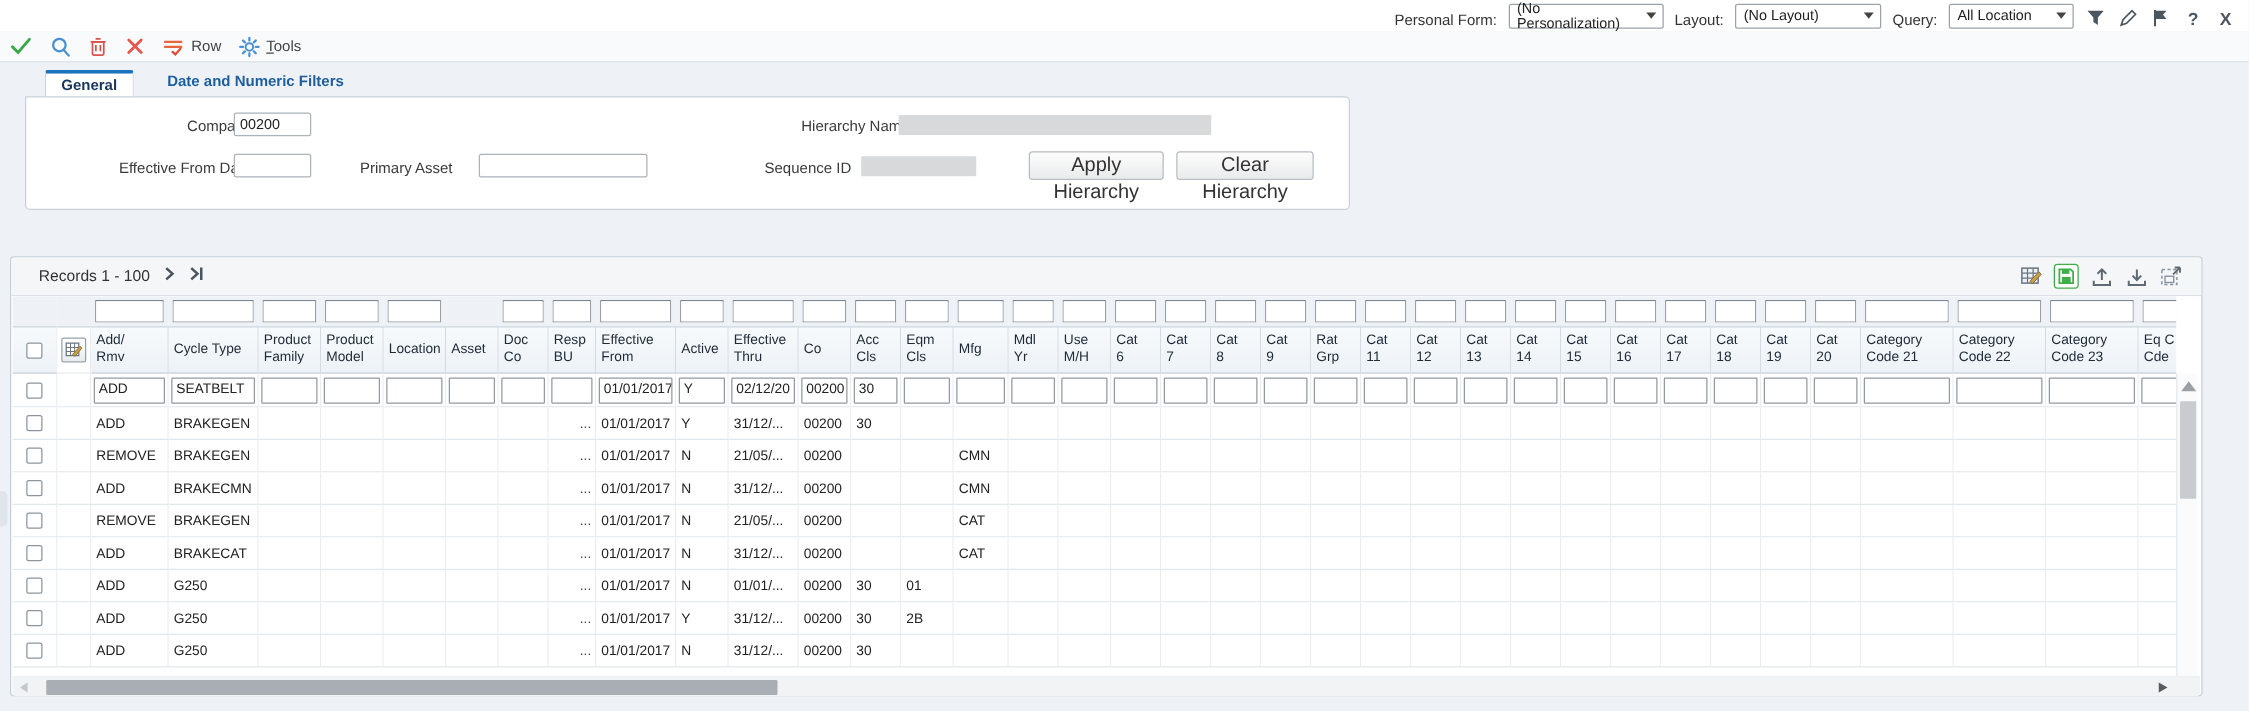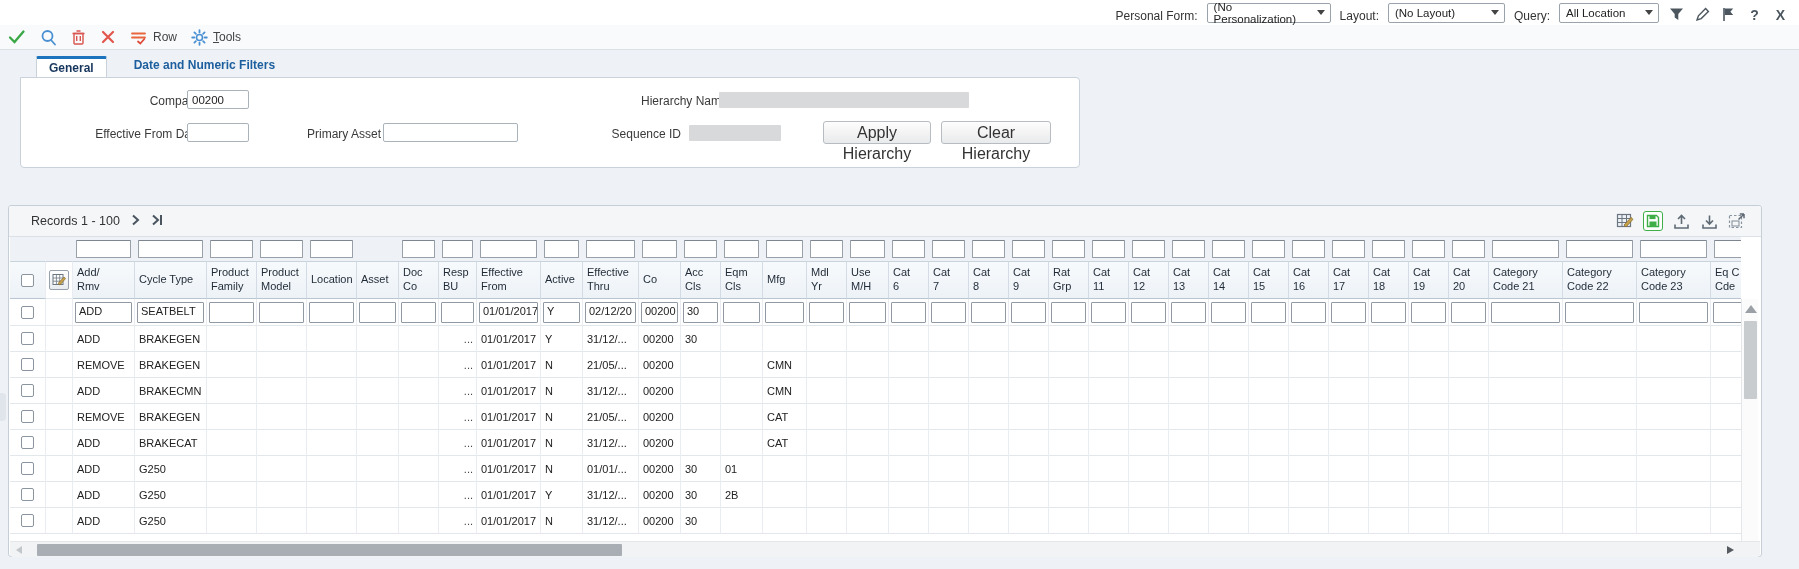--- a/index.html
+++ b/index.html
@@ -165,21 +165,21 @@
   <div class="card">
     <div class="flabel" style="left:40px; top:16px; width:140px;">Company</div>
     <input class="finput" style="left: 166px; top: 12px; width: 62px;" value="00200">
 
     <div class="flabel" style="left:620px; top:16px; width:70px;">Hierarchy Name</div>
     <div class="fdisabled" style="left:698px; top:14px; width:250px;"></div>
 
     <div class="flabel" style="left:40px; top:49px; width:140px;">Effective From Date</div>
     <input class="finput" style="left: 166px; top: 45px; width: 62px;" value="">
 
-    <div class="flabel" style="left:272px; top:49px; width:88px;">Primary Asset</div>
+    <div class="flabel" style="left:260px; top:49px; width:88px;text-align:center;">Primary Asset</div>
     <input class="finput" style="left: 362px; top: 45px; width: 135px;" value="">
 
     <div class="flabel" style="left:560px; top:49px; width:100px;">Sequence ID</div>
     <div class="fdisabled" style="left:668px; top:47px; width:92px;"></div>
 
     <div class="btn" style="left:802px; top:43px; width:108px;">Apply Hierarchy</div>
     <div class="btn" style="left:920px; top:43px; width:110px;">Clear Hierarchy</div>
   </div>
 
   <div class="panel">

